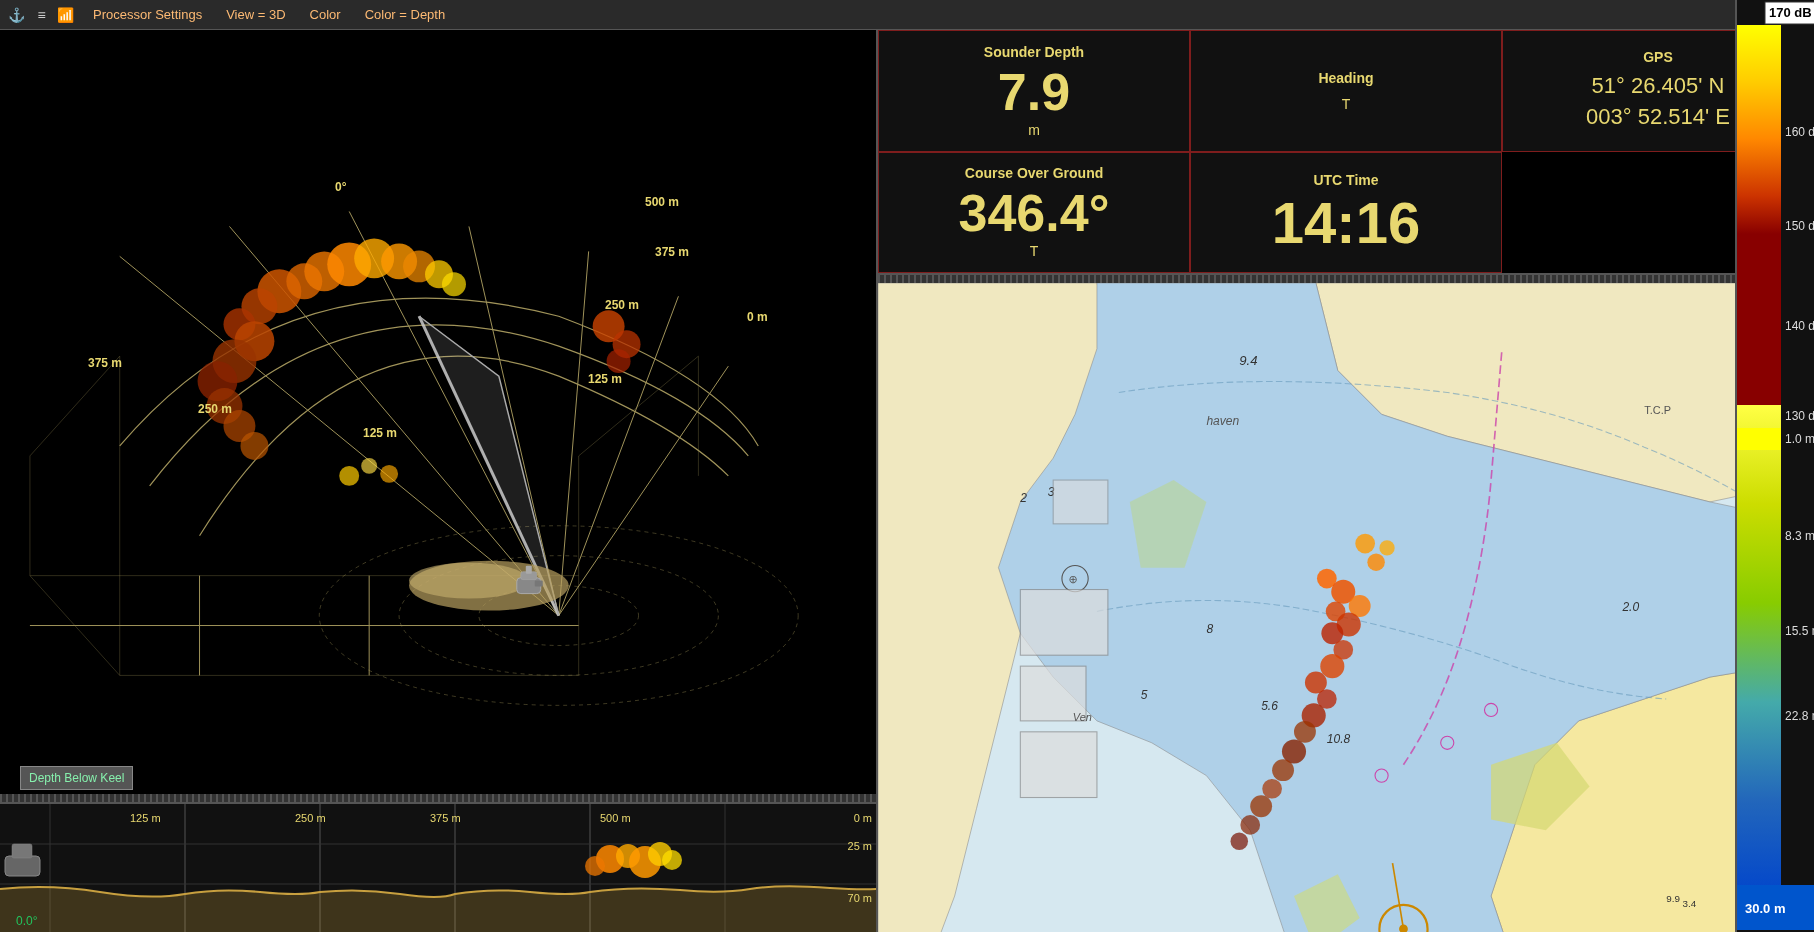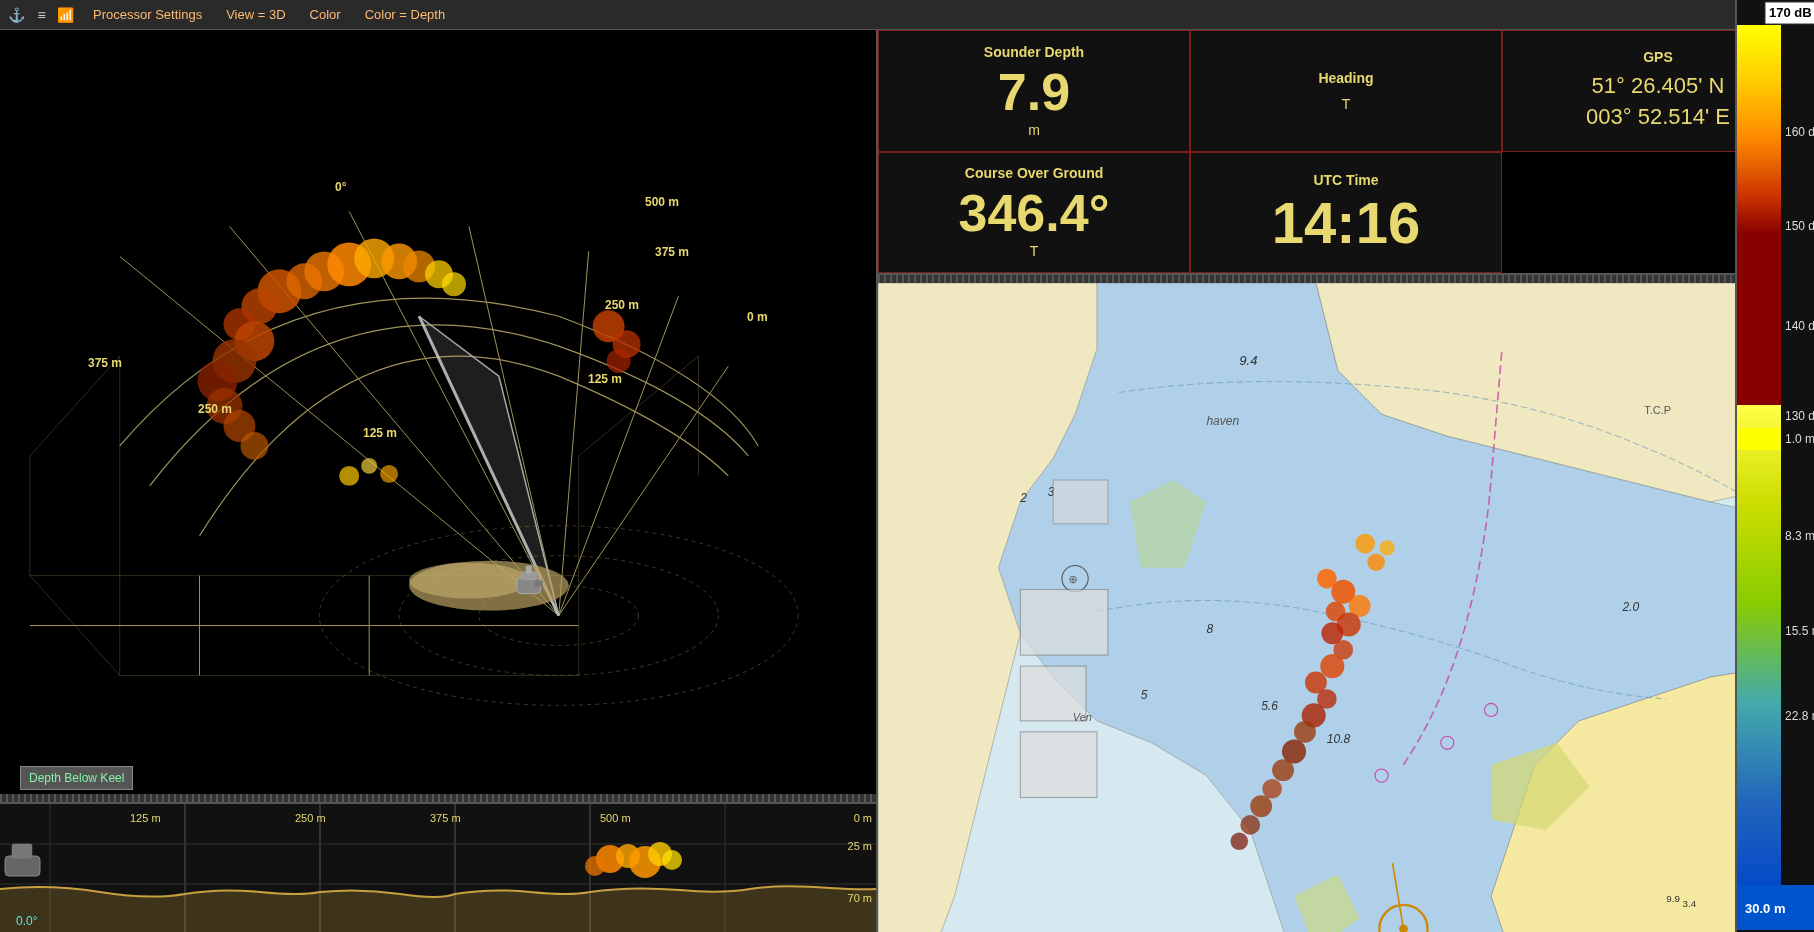--- a/index.html
+++ b/index.html
@@ -87,21 +87,21 @@
       background: #111;
       border-top: 2px solid #555;
       position: relative;
       overflow: hidden;
     }
 
     .bottom-angle-label {
       position: absolute;
       bottom: 4px;
       left: 16px;
-      color: #5eead4;
+      color: #22c55e;
       font-size: 12px;
     }
 
     .bottom-range-label {
       position: absolute;
       color: #e8d870;
       font-size: 11px;
     }
 
     .bottom-depth-label {

